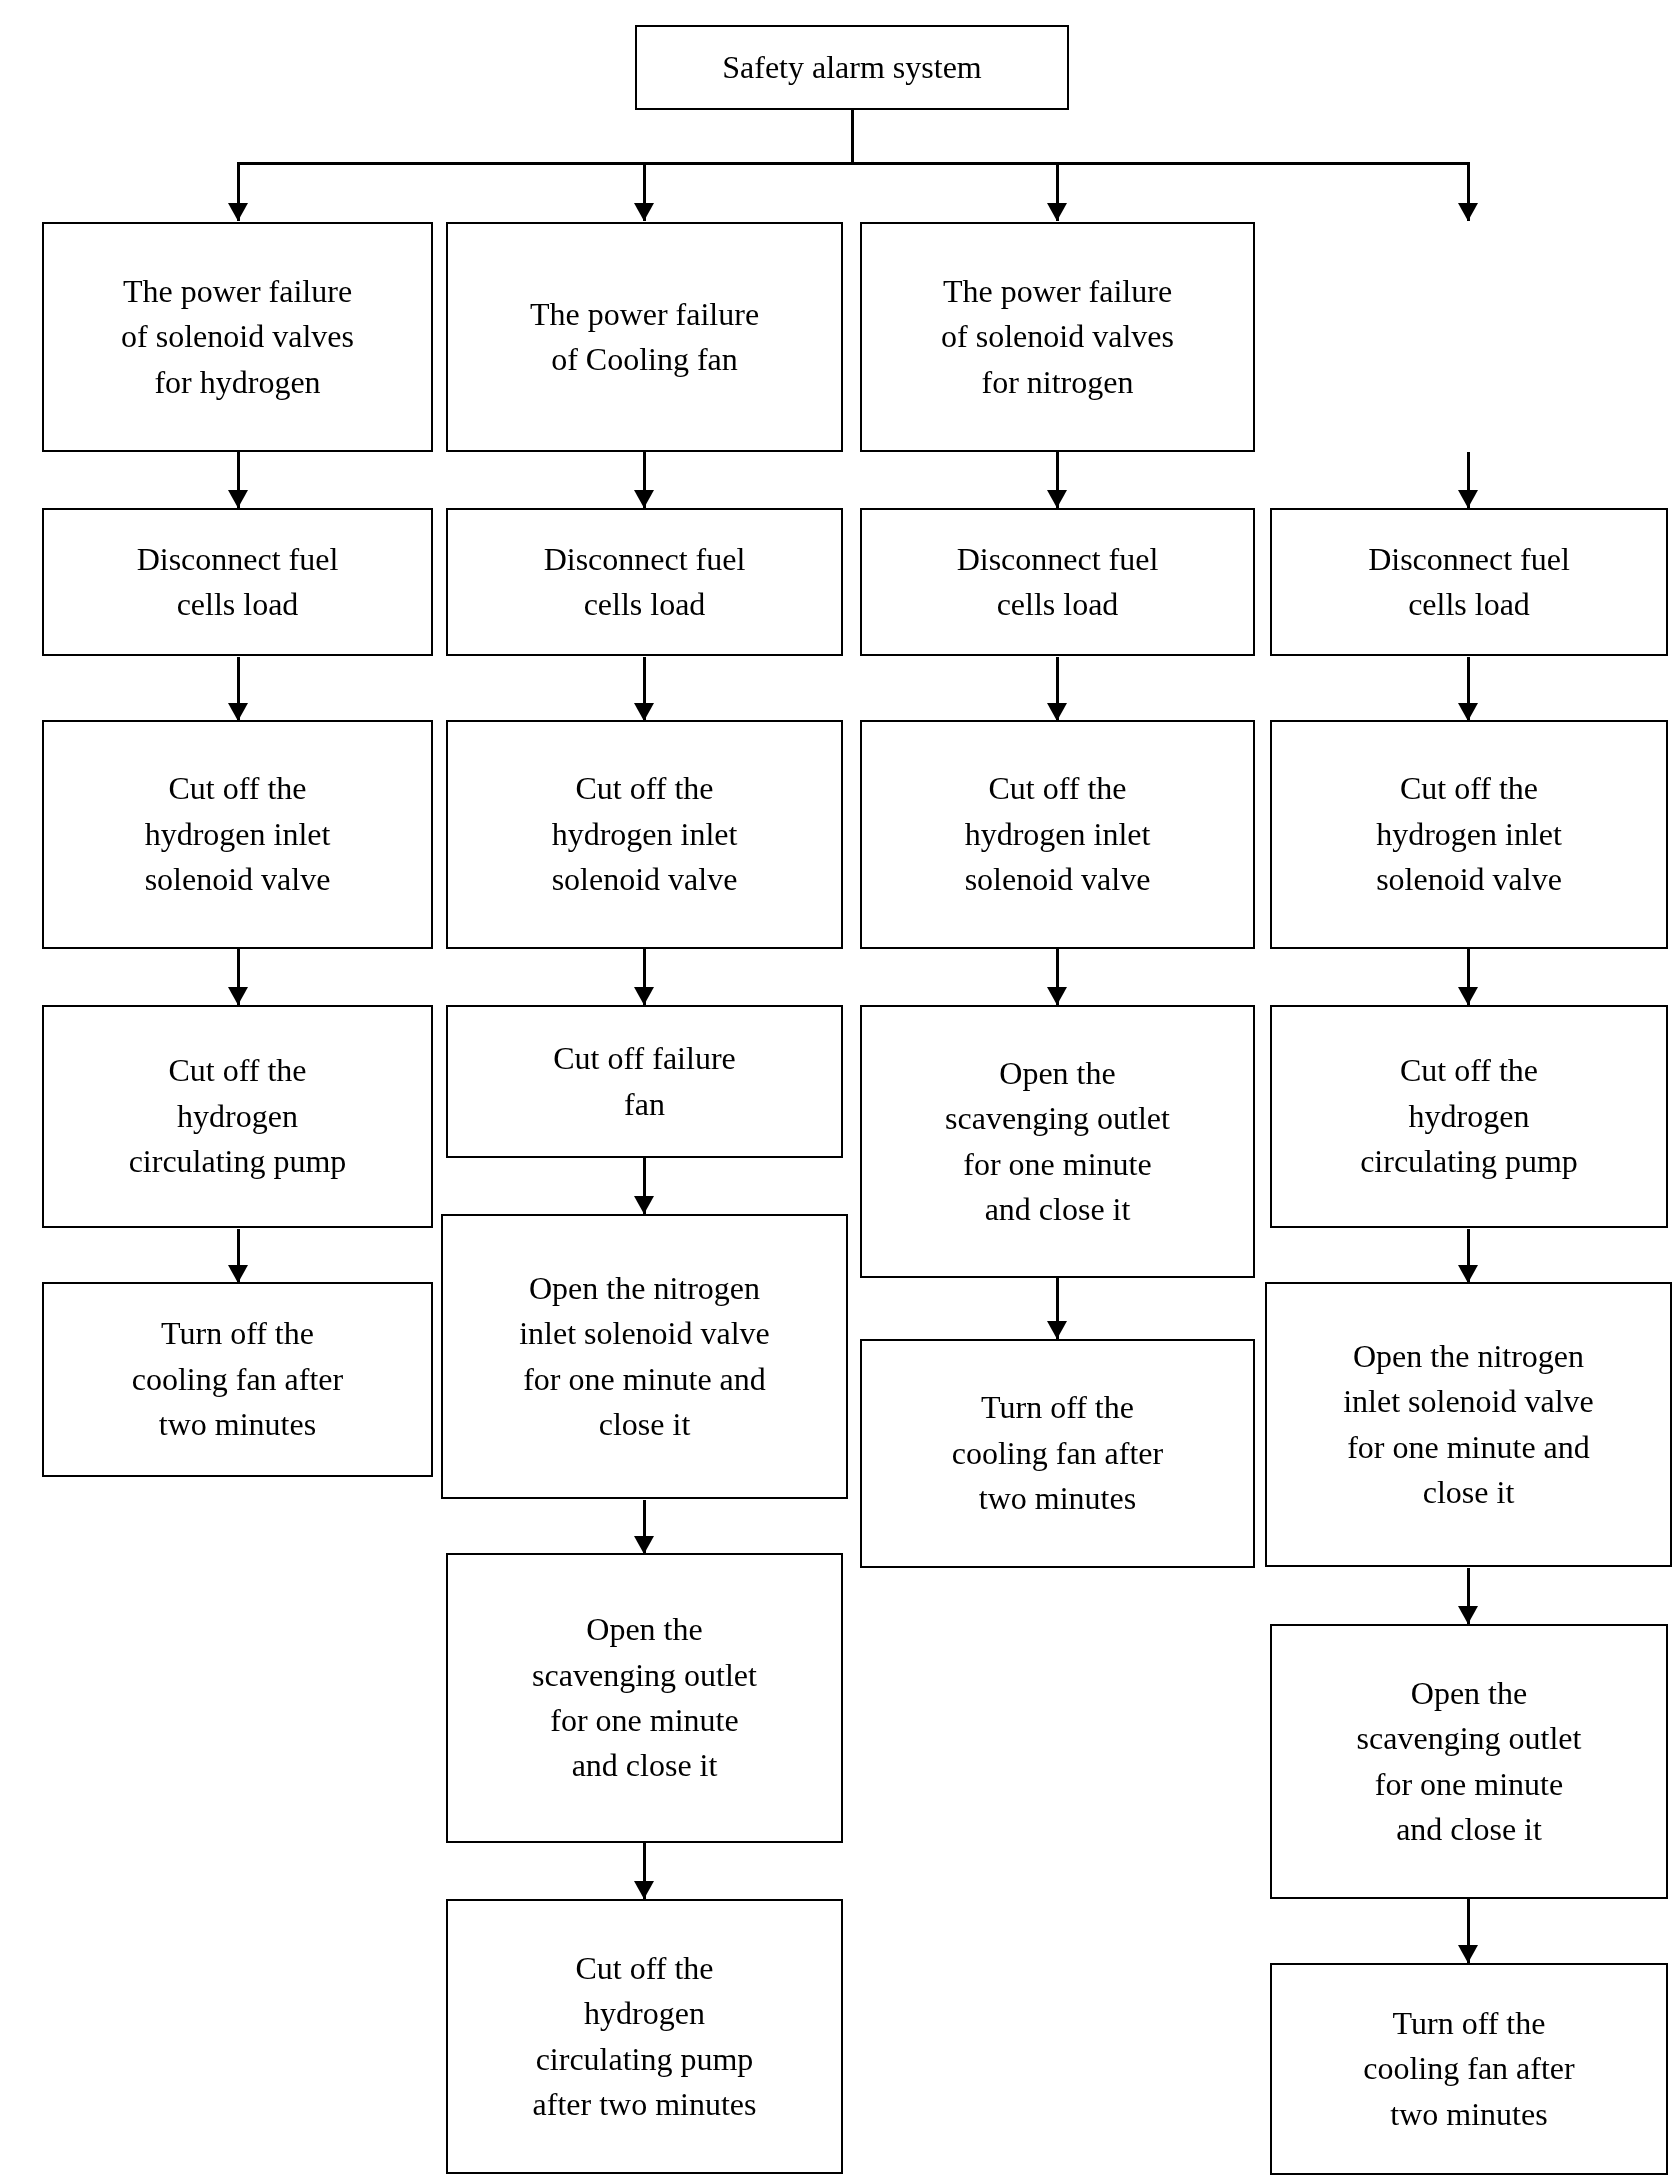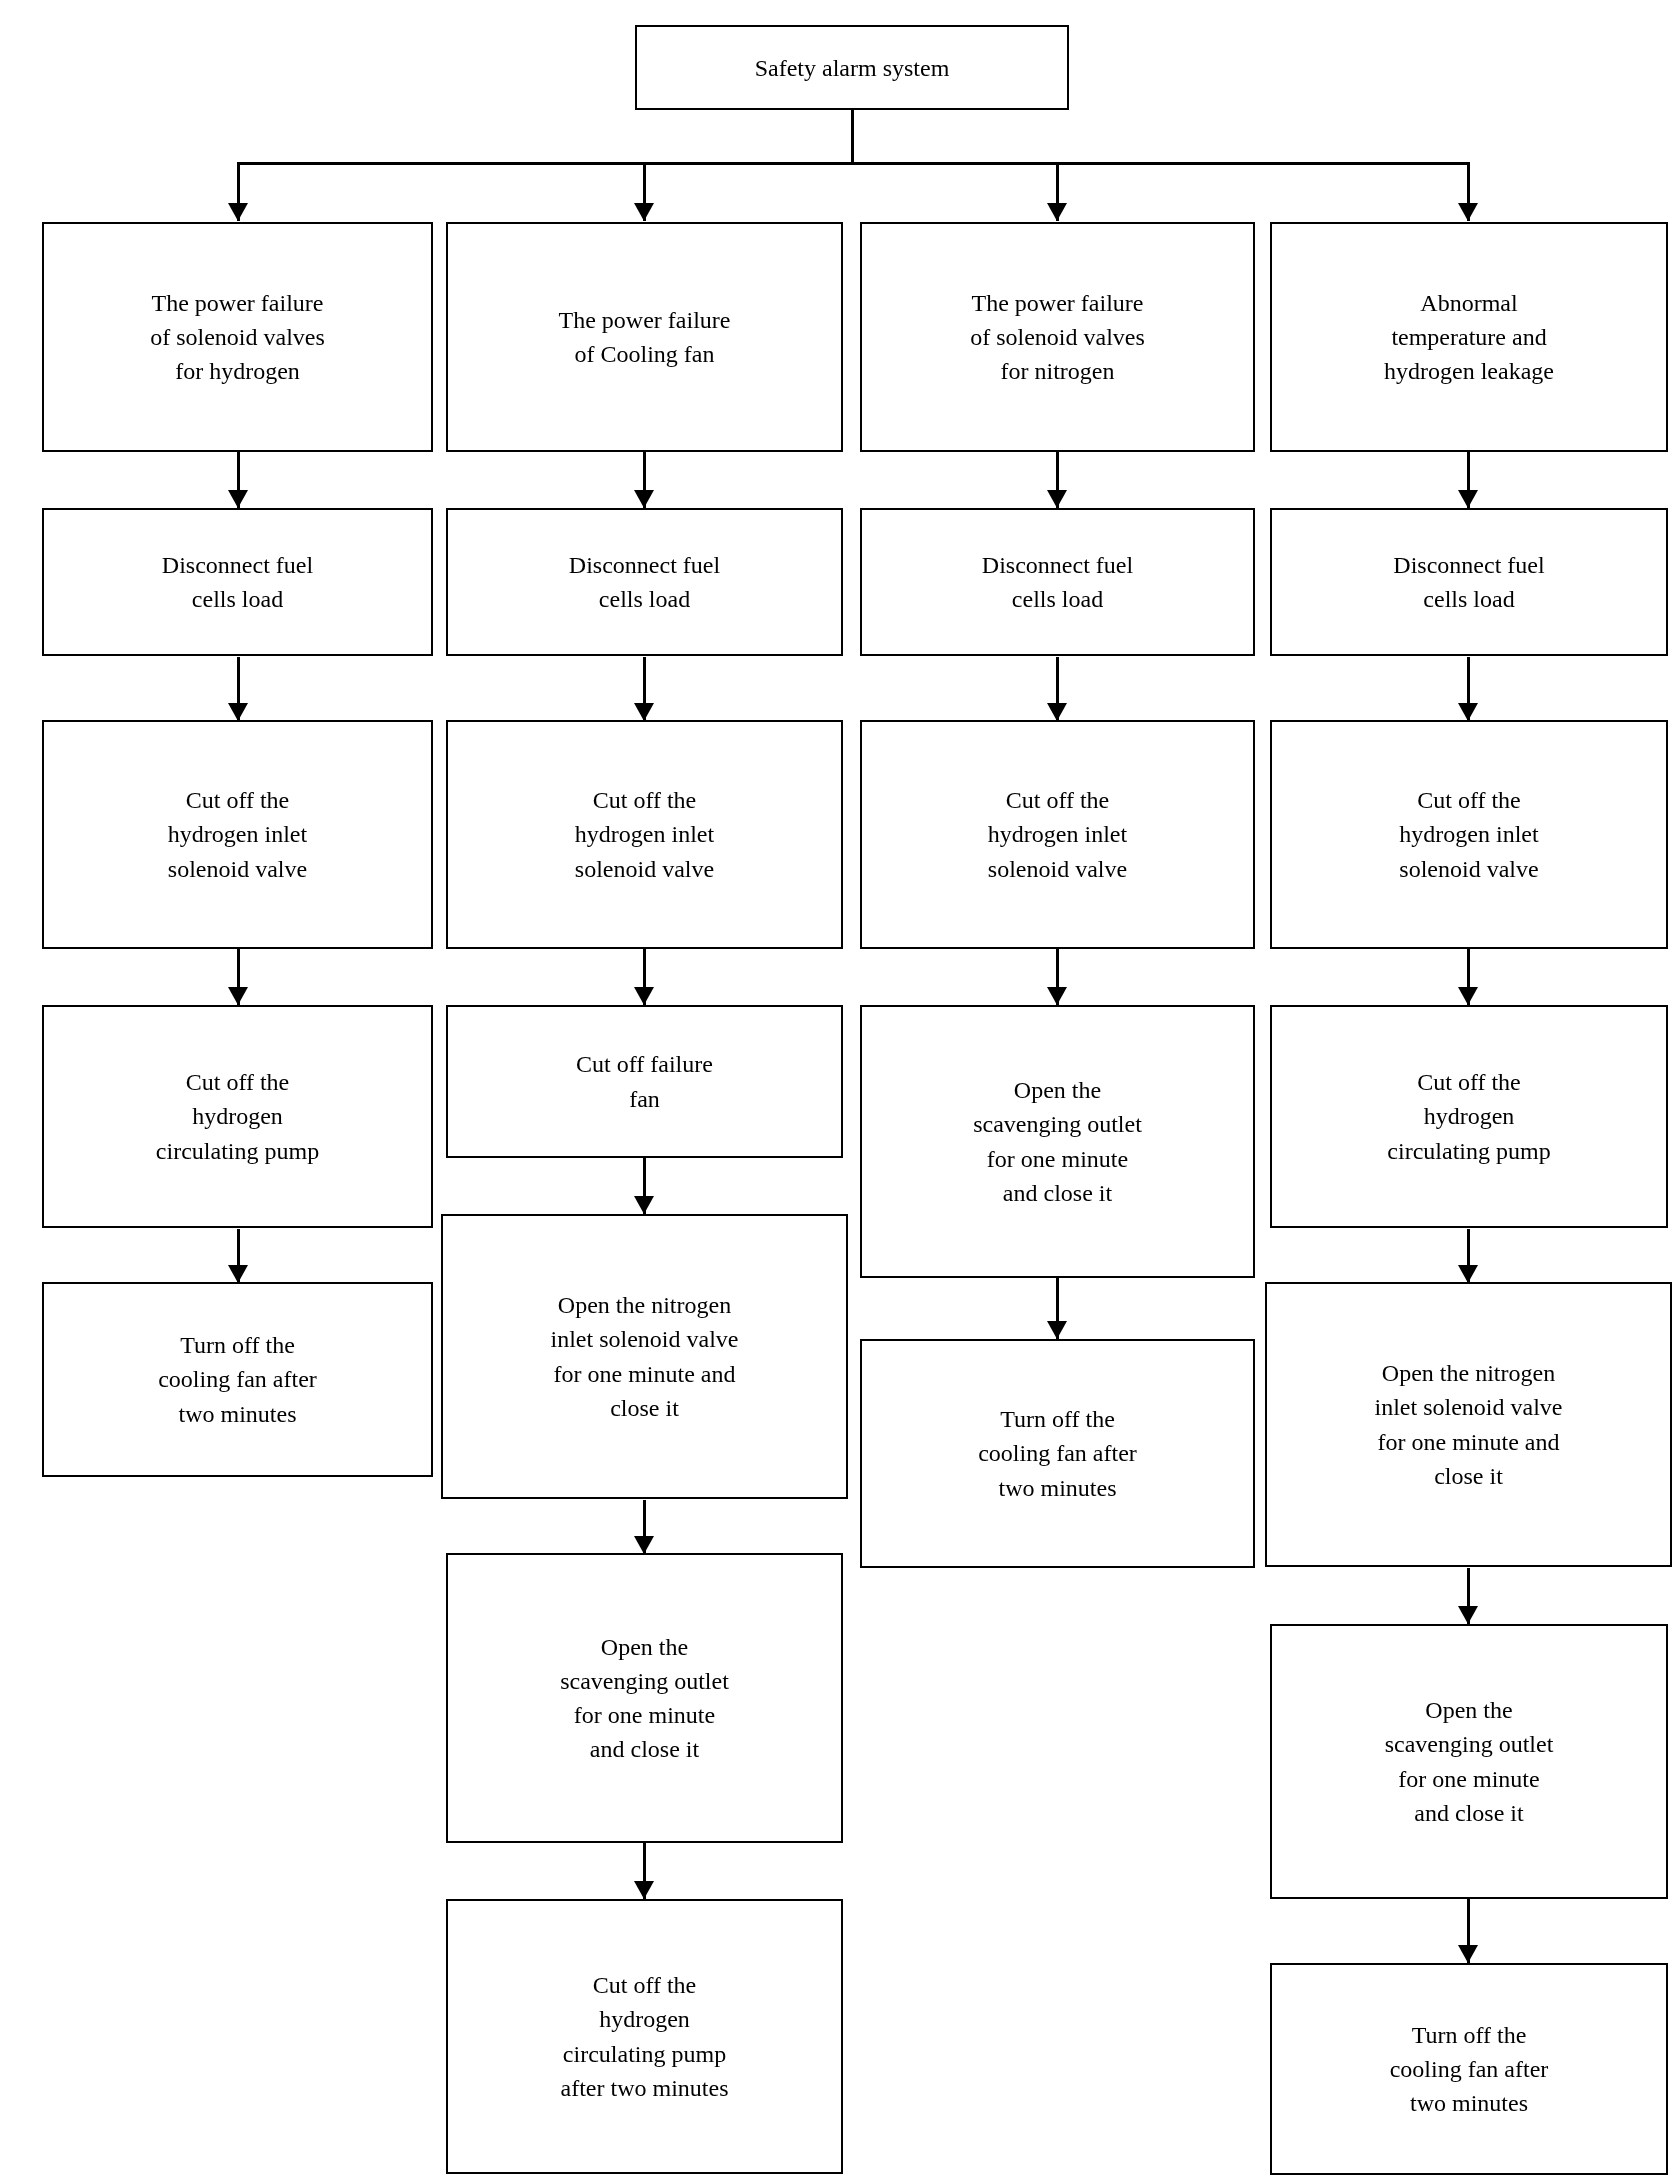--- a/index.html
+++ b/index.html
@@ -9,21 +9,21 @@
     background: #ffffff; color: #000000;
     font-family: "Liberation Serif", "DejaVu Serif", serif;
   }
   .canvas { position: relative; width: 1676px; height: 2183px; background: #ffffff; }
   .box {
     position: absolute;
     border: 2.1px solid #000;
     background: #fff;
     display: flex; align-items: center; justify-content: center;
     text-align: center;
-    font-size: 24px; line-height: 1.42;
+    font-size: 32px; line-height: 1.42;
     padding: 5.6px 8.5px;
   }
   .box .bt { white-space: pre-line; display: block; width: 100%; }
   .vline { position: absolute; width: 2.8px; background: #000; }
   .hline { position: absolute; height: 2.8px; background: #000; }
   .arrow { position: absolute; width: 2.8px; background: #000; }
   .arrow::after {
     content: "";
     position: absolute; left: 50%; bottom: 0;
     transform: translateX(-50%);
@@ -142,25 +142,20 @@
 for one minute
 and close it</span>
   </div>
   <div class="arrow" style="left:1056px;top:1278px;height:61px"></div>
   <div class="box" style="left:860px;top:1339px;width:395px;height:229px">
     <span class="bt">Turn off the
 cooling fan after
 two minutes</span>
   </div>
 
-  <div class="box" style="left:1270px;top:222px;width:398px;height:230px">
-    <span class="bt">Abnormal
-temperature and
-hydrogen leakage</span>
-  </div>
   <div class="arrow" style="left:1467px;top:452px;height:56px"></div>
   <div class="box" style="left:1270px;top:508px;width:398px;height:148px">
     <span class="bt">Disconnect fuel
 cells load</span>
   </div>
   <div class="arrow" style="left:1467px;top:657px;height:64px"></div>
   <div class="box" style="left:1270px;top:720px;width:398px;height:229px">
     <span class="bt">Cut off the
 hydrogen inlet
 solenoid valve</span>

